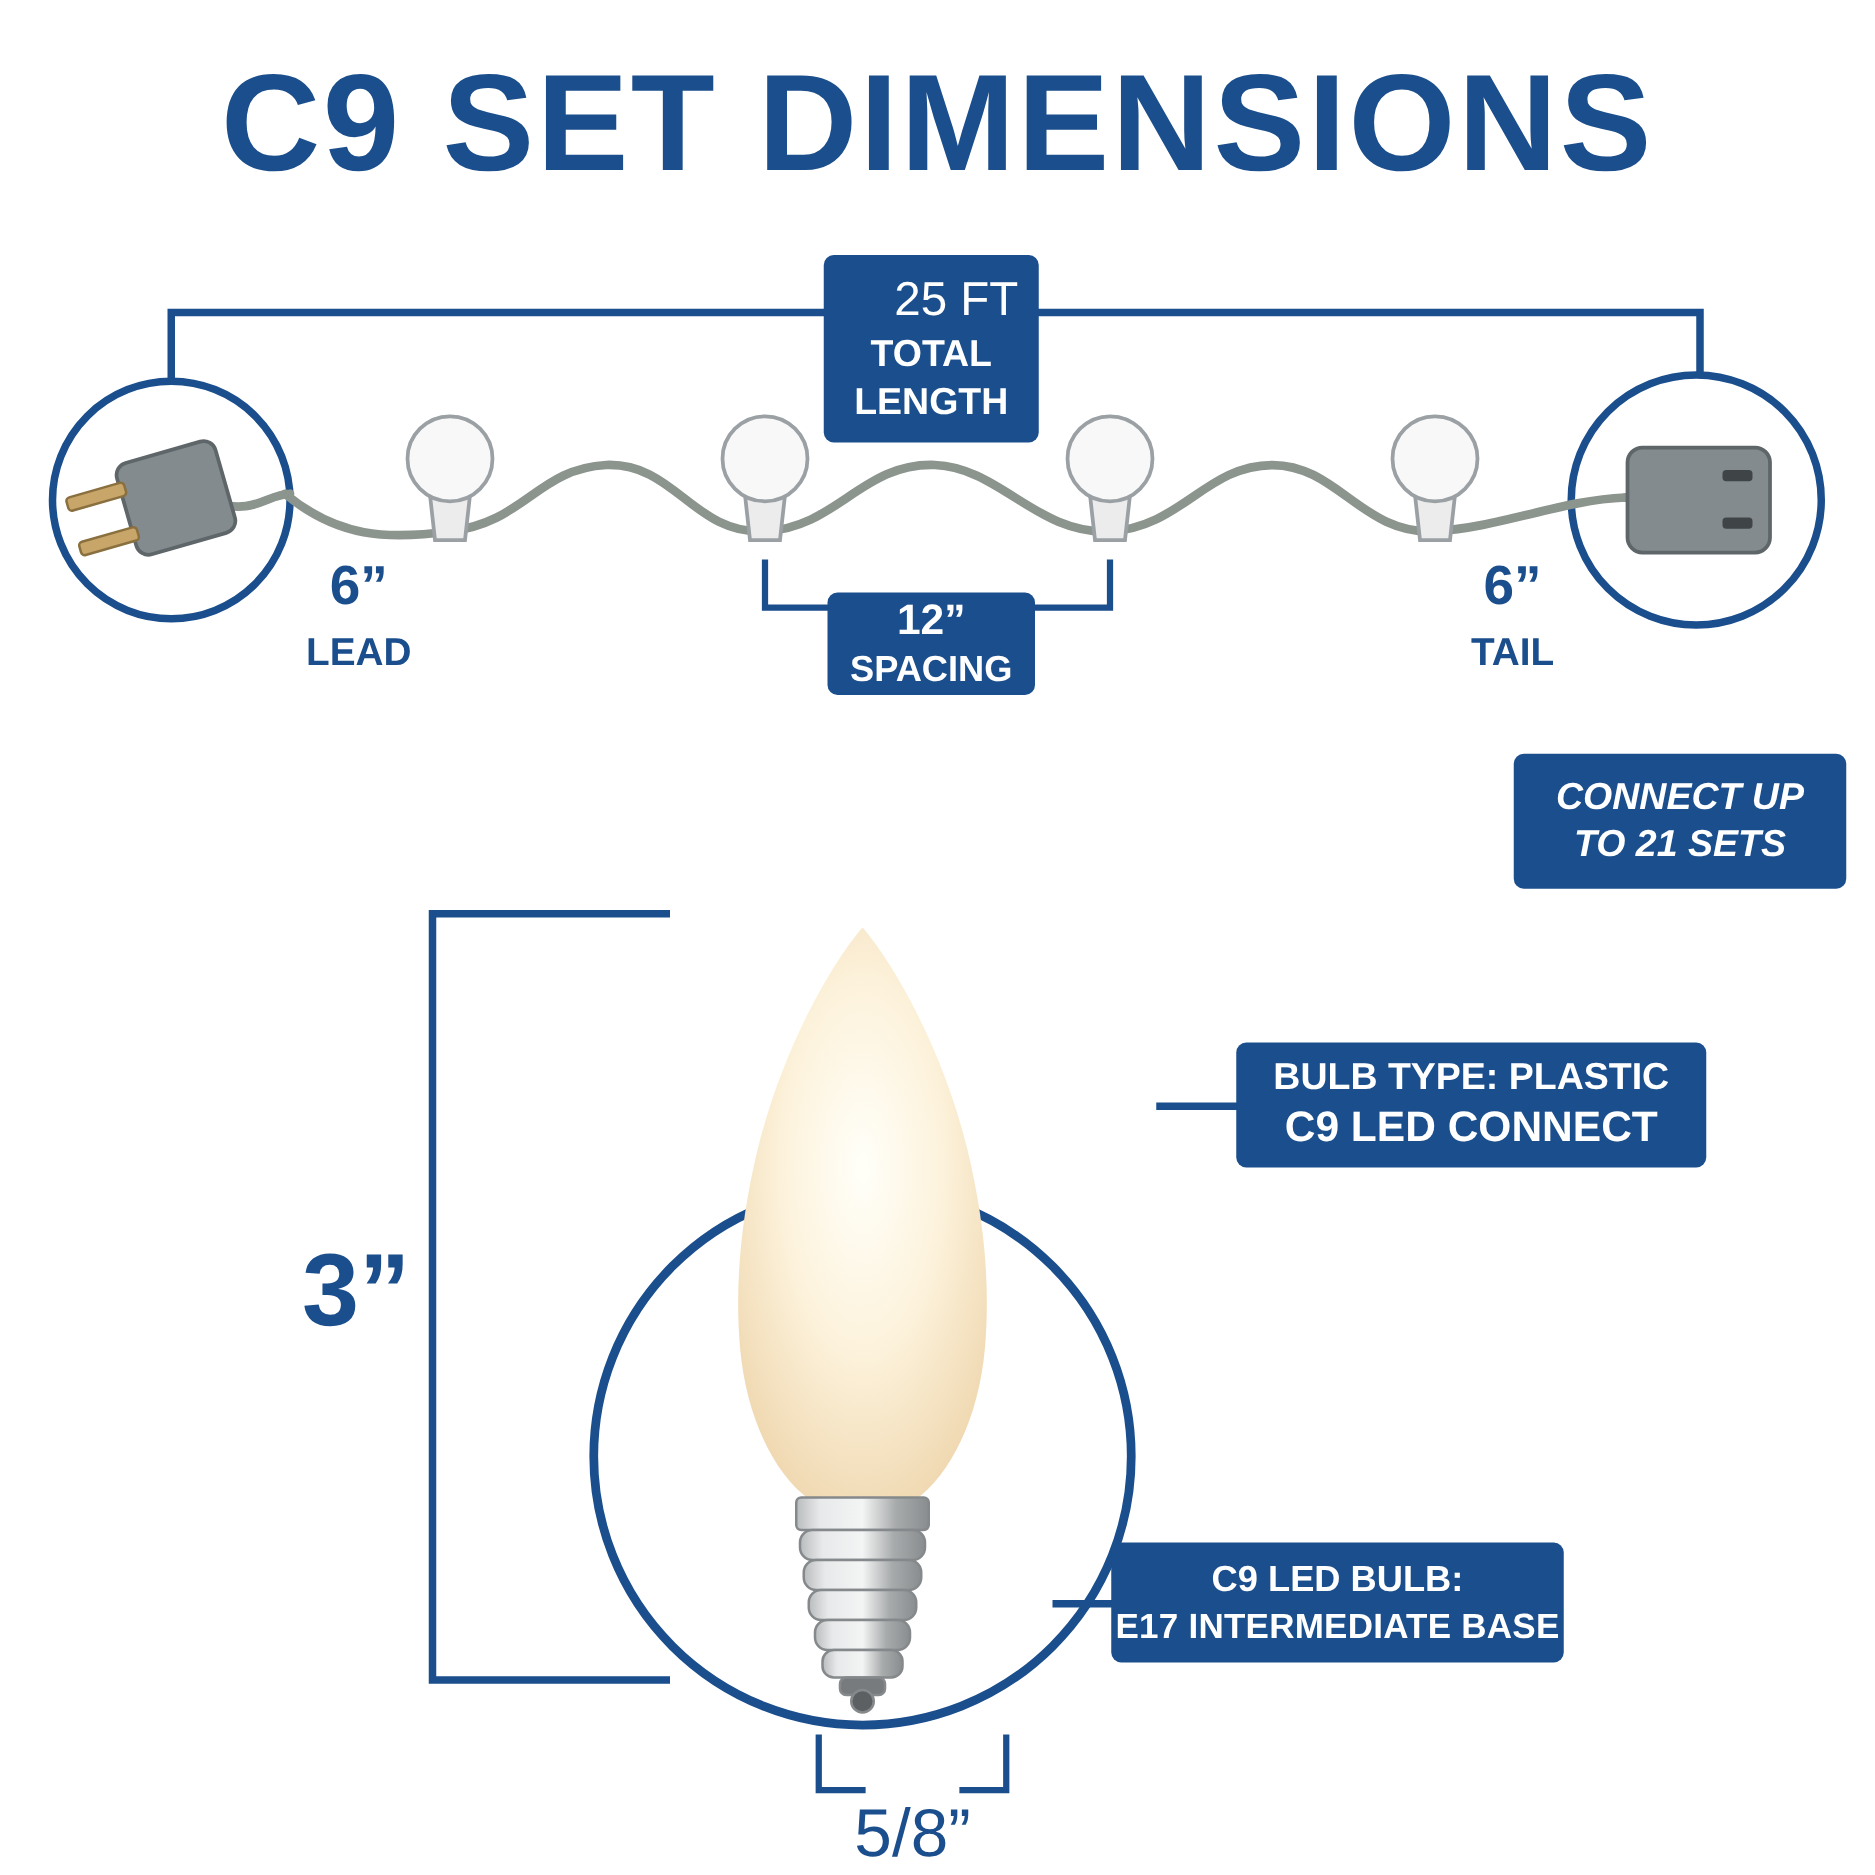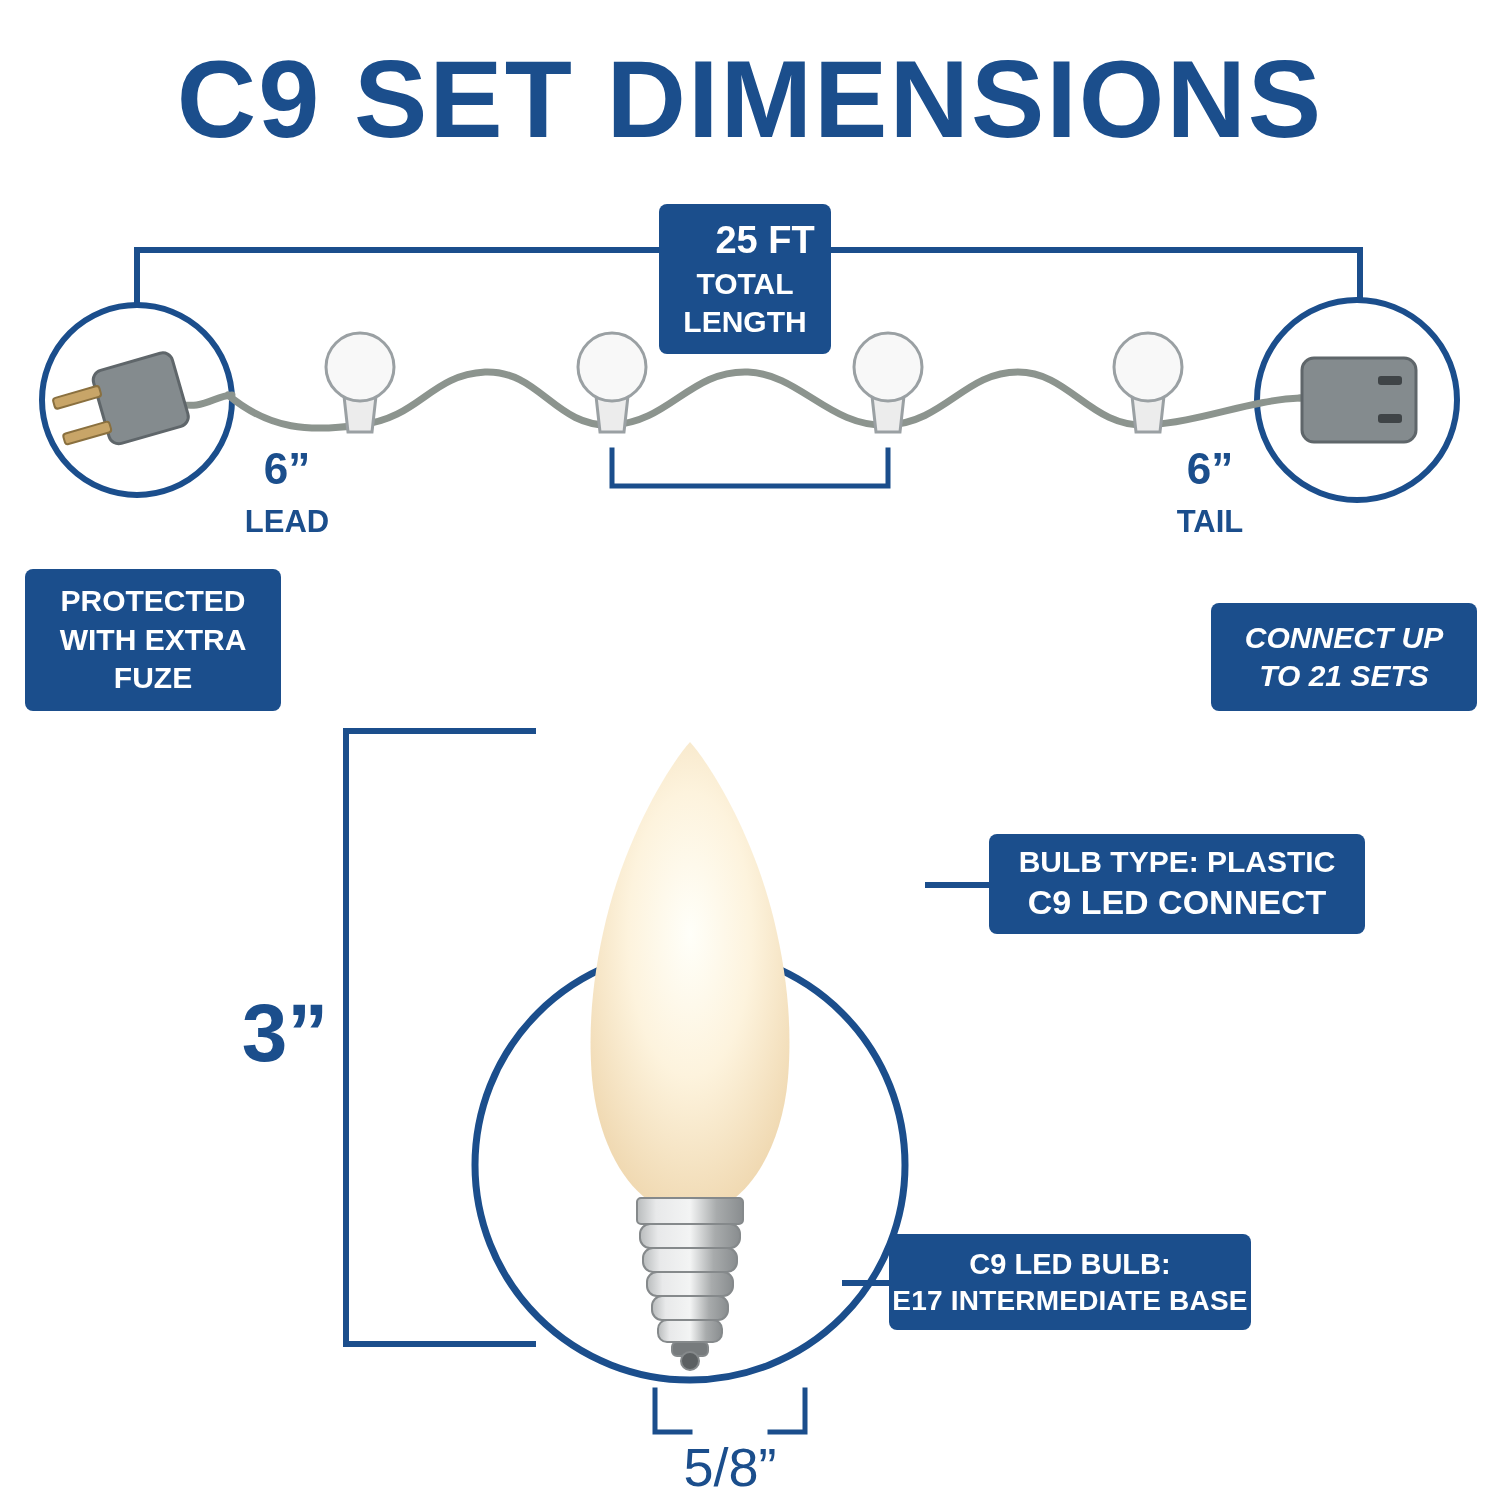--- a/index.html
+++ b/index.html
@@ -18,21 +18,21 @@
   .stroke-blue5  { stroke:var(--blue); fill:none; stroke-width:5; stroke-linecap:square; stroke-linejoin:miter; }
   .circle-blue   { fill:#ffffff; stroke:var(--blue); stroke-width:6; }
   .wire-path     { stroke:var(--wire); fill:none; stroke-width:7; stroke-linecap:round; }
 
   .box {
     position:absolute; background:var(--blue); color:#ffffff;
     border-radius:8px; display:flex; flex-direction:column;
     align-items:center; justify-content:center; text-align:center;
     line-height:1.28;
   }
-  .b-xl { font-size:38px; font-weight:700;margin-left:40px; }
+  .b-xl { font-size:38px; font-weight:400;margin-left:40px; }
   .b-lg { font-size:34px; font-weight:700; }
   .b-md { font-size:30px; font-weight:600; }
   .b-sm { font-size:29px; font-weight:600; }
   .b-bold { font-size:34px; font-weight:800; }
   .b-bold-sm { font-size:28px; font-weight:800; letter-spacing:0.2px; }
 
   .dim {
     position:absolute; color:var(--blue); text-align:center; line-height:1.1;
   }
   .dim .v { font-size:44px; font-weight:700; }
@@ -146,31 +146,30 @@
     <div class="b-xl">25 FT</div>
     <div class="b-md">TOTAL</div>
     <div class="b-md">LENGTH</div>
   </div>
 
   <div class="dim lead-label">
     <div class="v">6”</div>
     <div class="l">LEAD</div>
   </div>
 
+  <div class="box box-12">
+    <div class="b-lg">12”</div>
+    <div class="b-sm">SPACING</div>
+  </div>
 
   <div class="dim tail-label">
     <div class="v">6”</div>
     <div class="l">TAIL</div>
   </div>
 
-  <div class="box box-protected">
-    <div class="b-md">PROTECTED</div>
-    <div class="b-md">WITH EXTRA</div>
-    <div class="b-md">FUZE</div>
-  </div>
 
   <div class="box box-connect">
     <div class="b-md">CONNECT UP</div>
     <div class="b-md">TO 21 SETS</div>
   </div>
 
   <div class="dim dim-big label-3in">3”</div>
 
   <div class="box box-bulbtype">
     <div class="b-md">BULB TYPE: PLASTIC</div>

